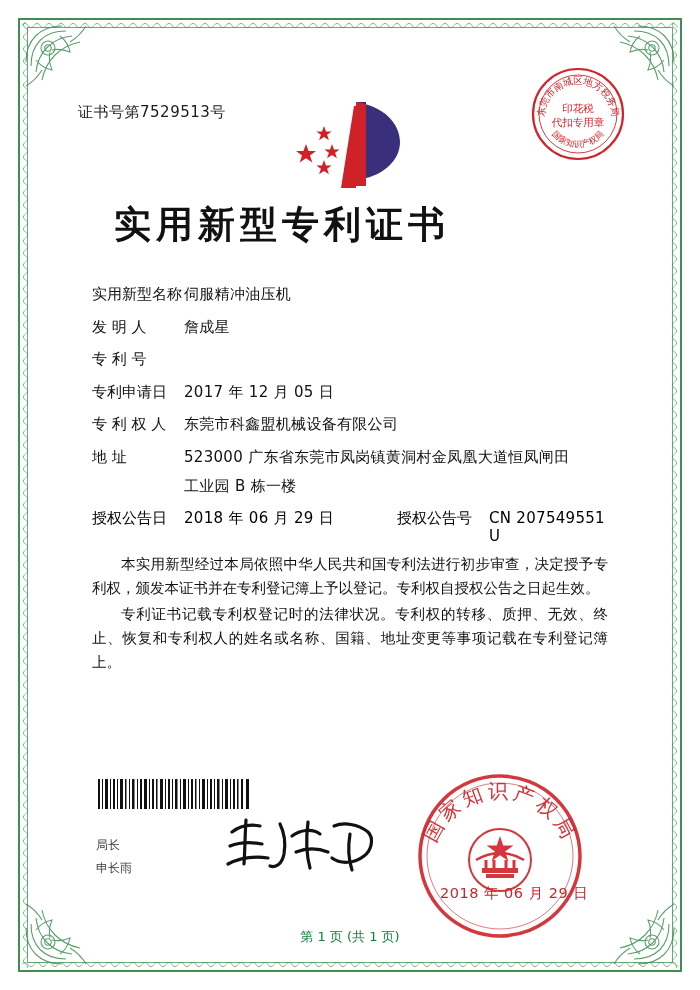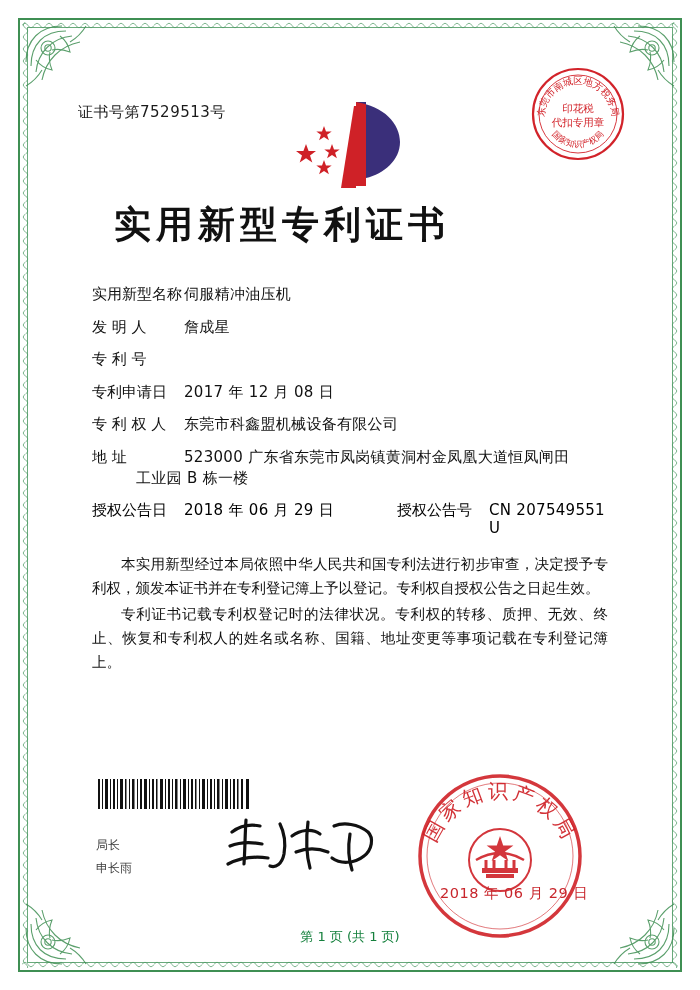--- a/index.html
+++ b/index.html
@@ -133,21 +133,21 @@
     margin-bottom: 13.5px;
     font-family: "DejaVu Sans", sans-serif;
     gap: 27px;
   }
   .half {
     display: flex;
     align-items: baseline;
   }
   .half.left { width: 290px; }
   .addr-cont {
-    margin-left: 44px;
+    margin-left: 92px;
   }
 
   
   .body-text {
     position: absolute;
     left: 92px;
     top: 552px;
     width: 516px;
     font-size: 14.5px;
     line-height: 24px;
@@ -353,29 +353,29 @@
       <span class="field-label">发 明 人</span>
       <span class="field-value">詹成星</span>
     </div>
 
     <div class="field-row">
       <span class="field-label">专 利 号</span>
     </div>
 
     <div class="field-row">
       <span class="field-label">专利申请日</span>
-      <span class="field-value">2017 年 12 月 08 日</span>
+      <span class="field-value">2017 年 12 月 05 日</span>
     </div>
 
     <div class="field-row">
       <span class="field-label">专 利 权 人</span>
       <span class="field-value">东莞市科鑫盟机械设备有限公司</span>
     </div>
 
-    <div class="field-row" style="margin-bottom:2px;">
+    <div class="field-row" style="margin-bottom:10px;">
       <span class="field-label">地 址</span>
       <span class="field-value">523000  广东省东莞市凤岗镇黄洞村金凤凰大道恒凤闸田</span>
     </div>
     <div class="field-row addr-cont">
       <span class="field-value">工业园 B 栋一楼</span>
     </div>
 
     <div class="field-row-split">
       <span class="half left">
         <span class="field-label">授权公告日</span>

